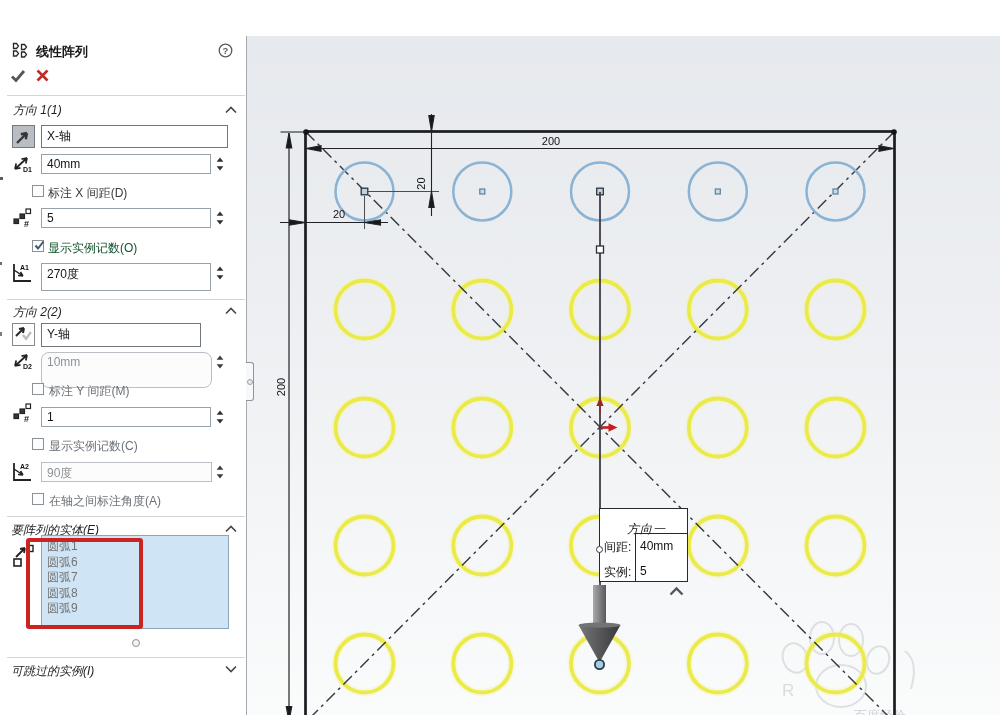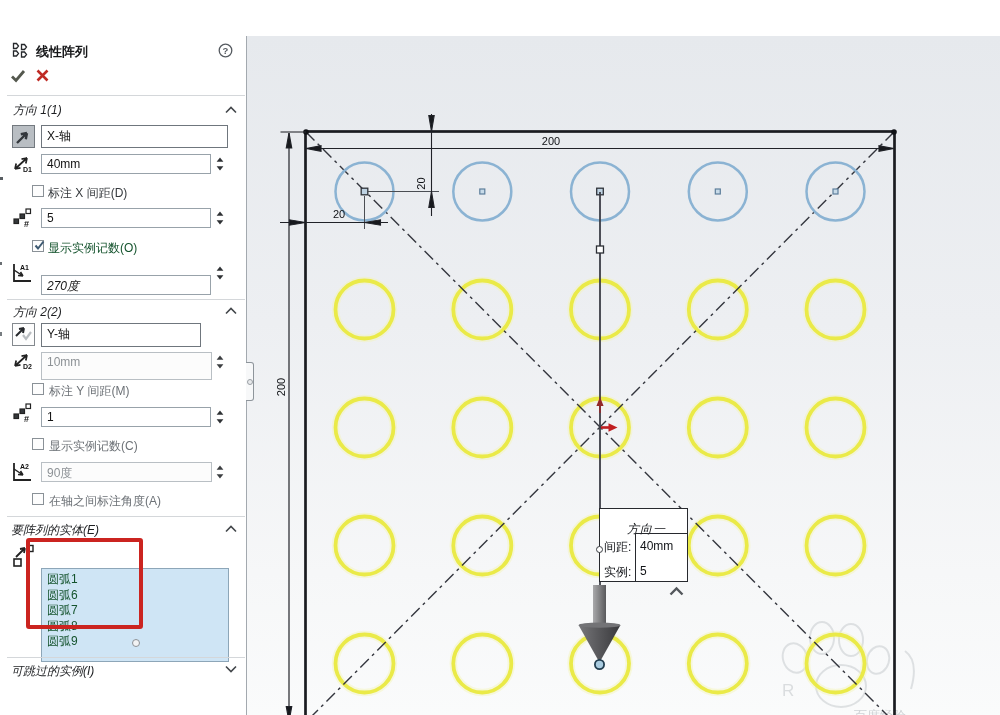--- a/index.html
+++ b/index.html
@@ -100,21 +100,21 @@
       <path d="M2.5 6.5 L5 9.5 L10.5 2.5" fill="none" stroke="#3e5a72" stroke-width="2"></path>
     </svg>
     <div class="cblabel" style="left:48px;top:204px;color:#14532d">显示实例记数(O)</div>
 
     <svg style="position:absolute;left:11px;top:225px" width="23" height="23" viewBox="0 0 23 23">
       <path d="M3 3 L3 20 L20 20" fill="none" stroke="#222" stroke-width="1.8"></path>
       <path d="M3 9 L12 15 M12 15 l-5 -0.5 M12 15 l-2.5 -4" fill="none" stroke="#222" stroke-width="1.5"></path>
       <text x="9" y="9" font-size="7" font-weight="bold" fill="#111" font-family="Liberation Sans">A1</text>
     </svg>
 
-    <div class="field" style="left:41px;top:239px;width:170px;height:20px;font-style:italic;">270度</div>
+    <div class="field" style="left:41px;top:227px;width:170px;height:28px;">270度</div>
 
     <svg class="spin" style="left:213px;top:227px" width="14" height="20" viewBox="0 0 14 20">
       <path d="M7 3.5 L10.4 7.8 L3.6 7.8 Z" fill="#2e3134"></path>
         <path d="M7 16.5 L3.6 12.2 L10.4 12.2 Z" fill="#2e3134"></path>
     </svg>
 
     <div class="divider" style="top:263px"></div>
 
     <div class="hdr" style="left:13px;top:268px">方向 2(2)</div>
 
@@ -129,21 +129,21 @@
       </svg>
     </div>
 
     <div class="field" style="left:41px;top:287px;width:160px;height:24px;border-color:#6f767d;">Y-轴</div>
 
     <svg style="position:absolute;left:12px;top:314px" width="22" height="22" viewBox="0 0 22 22">
       <path d="M3 16 L15 5 M3 16 l1.2 -5.5 M3 16 l5.5 -1.2 M15 5 l-5.5 1.2 M15 5 l-1.2 5.5" fill="none" stroke="#222" stroke-width="1.7"></path>
       <text x="11" y="19" font-size="7" font-weight="bold" fill="#111" font-family="Liberation Sans">D2</text>
     </svg>
 
-    <div class="field dis" style="left:41px;top:316px;width:171px;height:28px;">10mm</div>
+    <div class="field dis" style="left:41px;top:316px;width:171px;height:36px;border-radius:8px;">10mm</div>
 
     <svg class="spin" style="left:213px;top:316px" width="14" height="20" viewBox="0 0 14 20">
       <path d="M7 3.5 L10.4 7.8 L3.6 7.8 Z" fill="#3b3e41"></path>
         <path d="M7 16.5 L3.6 12.2 L10.4 12.2 Z" fill="#3b3e41"></path>
     </svg>
 
     <div class="cbox" style="left:32px;top:347px"></div>
     <div class="cblabel" style="left:49px;top:347px;color:#6d7277">标注 Y 间距(M)</div>
 
     <svg style="position:absolute;left:12px;top:366px" width="22" height="22" viewBox="0 0 22 22">
@@ -186,21 +186,21 @@
     <svg style="position:absolute;left:225px;top:489px" width="12" height="8" viewBox="0 0 12 8">
       <path d="M1 6.5 L6 1.5 L11 6.5" fill="none" stroke="#43474b" stroke-width="1.6"></path>
     </svg>
 
     <svg style="position:absolute;left:12px;top:508px" width="24" height="26" viewBox="0 0 24 26">
       <rect x="15" y="1.5" width="6" height="6" fill="#fff" stroke="#222" stroke-width="1.4"></rect>
       <rect x="2" y="15" width="7" height="7" fill="#fff" stroke="#222" stroke-width="1.6"></rect>
       <path d="M4 13 L13 4 M13 4 l-5 1 M13 4 l-1 5" fill="none" stroke="#222" stroke-width="1.8"></path>
     </svg>
 
-    <div style="position:absolute;left:41px;top:532px;width:188px;height:94px;background:#cfe5f5;border:1px solid #8da6b8;box-sizing:border-box;font-size:12px;color:#14532d;line-height:15.6px;padding:3px 15px 0 5px;">圆弧1<br>圆弧6<br>圆弧7<br>圆弧8<br>圆弧9</div>
+    <div style="position:absolute;left:41px;top:499px;width:188px;height:94px;background:#cfe5f5;border:1px solid #8da6b8;box-sizing:border-box;font-size:12px;color:#737373;line-height:15.6px;padding:3px 15px 0 5px;">圆弧1<br>圆弧6<br>圆弧7<br>圆弧8<br>圆弧9</div>
 
     <div style="position:absolute;left:26px;top:502px;width:117px;height:91px;border:4px solid #cb2420;border-radius:3px;box-sizing:border-box;"></div>
 
     <div style="position:absolute;left:132px;top:603px;width:6px;height:6px;border:1px solid #8c9196;border-radius:50%;background:#f2f3f4;"></div>
 
     <div class="divider" style="top:621px"></div>
 
     <div class="hdr" style="left:11px;top:627px">可跳过的实例(I)</div>
 
     <svg style="position:absolute;left:225px;top:629px" width="12" height="8" viewBox="0 0 12 8">

